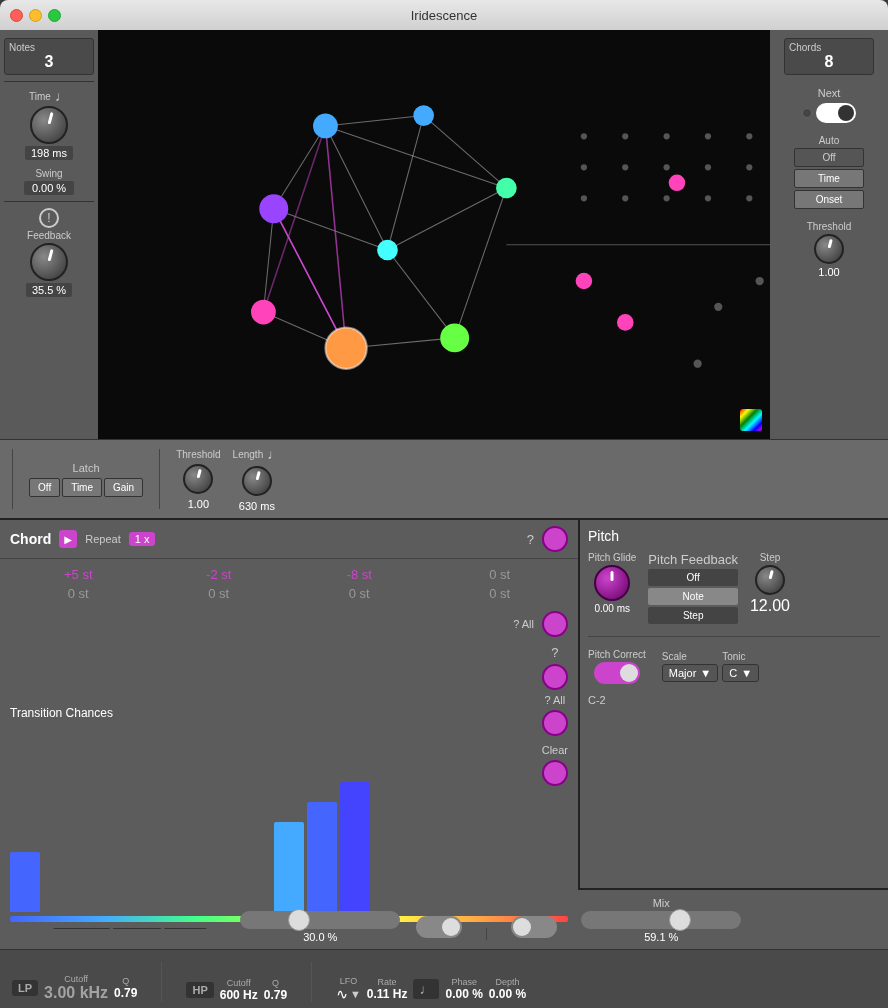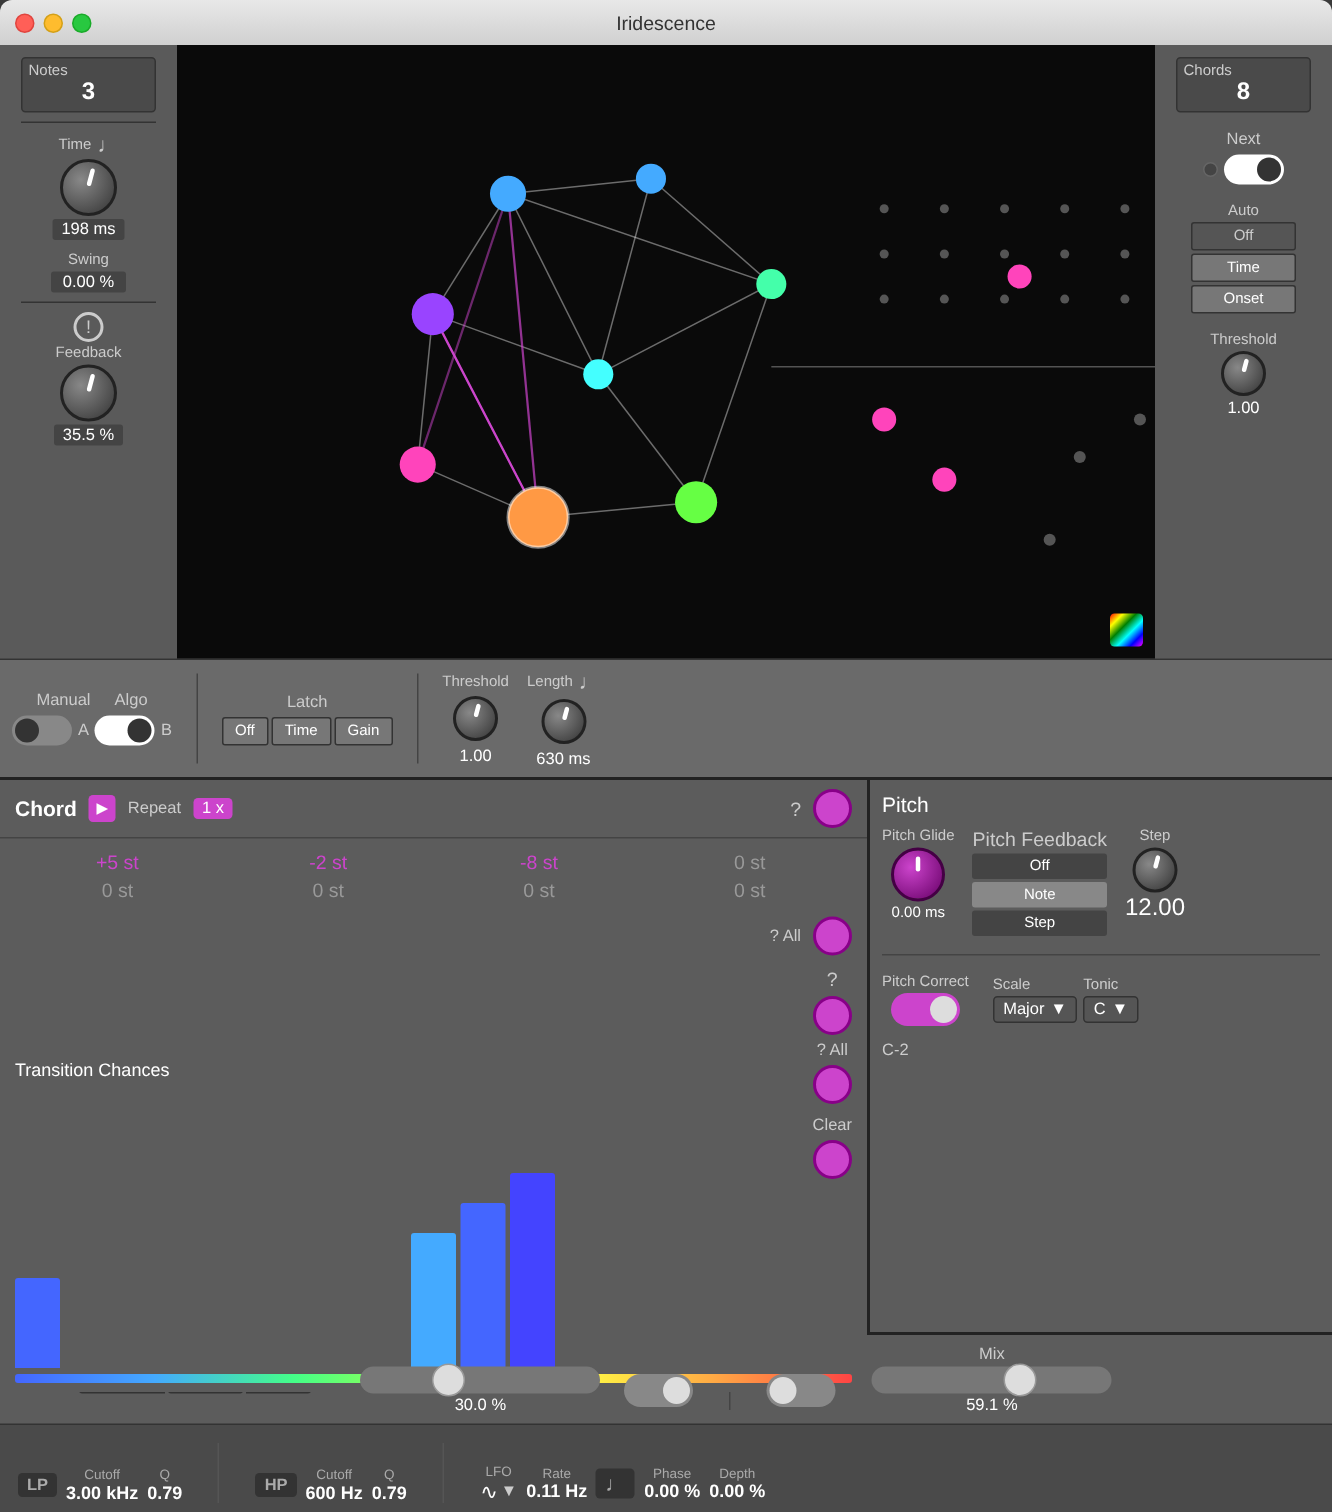--- a/index.html
+++ b/index.html
@@ -54,21 +54,21 @@
 
     
     .top-section {
       display: flex;
       height: 470px;
       background: #4a4a4a;
     }
 
     
     .left-panel {
-      width: 118px;
+      width: 98px;
       background: #5a5a5a;
       display: flex;
       flex-direction: column;
       align-items: center;
       padding: 8px 20px;
       gap: 4px;
     }
 
     .param-box {
       background: #4a4a4a;
@@ -640,32 +640,20 @@
       <div style="margin-top:8px;display:flex;flex-direction:column;align-items:center;gap:2px">
         <span style="font-size:10px;color:#ccc">Threshold</span>
         <div class="knob knob-small"></div>
         <div style="font-size:11px;color:#fff">1.00</div>
       </div>
     </div>
   </div>
 
   <div class="controls-bar" style="height:85px">
 
-    <div class="control-group">
-      <div style="display:flex;gap:16px;align-items:center">
-        <span style="font-size:11px;color:#ccc">Manual</span>
-        <span style="font-size:11px;color:#ccc">Algo</span>
-      </div>
-      <div class="ab-toggle">
-        <div class="toggle-switch"></div>
-        <span class="ab-label">A</span>
-        <div class="toggle-switch active"></div>
-        <span class="ab-label">B</span>
-      </div>
-    </div>
 
     <div style="width:1px;height:60px;background:#444;margin:0 4px"></div>
 
     <div class="control-group">
       <span style="font-size:11px;color:#ccc">Latch</span>
       <div class="btn-group">
         <div class="btn-seg active">Off</div>
         <div class="btn-seg" style="background:#777;color:#fff">Time</div>
         <div class="btn-seg" style="background:#777;color:#fff">Gain</div>
       </div>
@@ -857,21 +845,21 @@
         <span style="font-size:11px;color:#fff">59.1 %</span>
       </div>
     </div>
 
     <div class="filter-section">
 
       <div style="display:flex;align-items:center;gap:6px">
         <div class="filter-box">LP</div>
         <div style="display:flex;flex-direction:column;align-items:center">
           <span style="font-size:9px;color:#aaa">Cutoff</span>
-          <span style="font-size:12px;color:#ffffff;font-weight:bold">3.00 kHz</span>
+          <span style="font-size:16px;color:#a3a3a3;font-weight:bold">3.00 kHz</span>
         </div>
         <div style="display:flex;flex-direction:column;align-items:center">
           <span style="font-size:9px;color:#aaa">Q</span>
           <span style="font-size:12px;color:#fff;font-weight:bold">0.79</span>
         </div>
       </div>
 
       <div style="width:1px;height:40px;background:#555;margin:0 8px"></div>
 
       <div style="display:flex;align-items:center;gap:6px">

